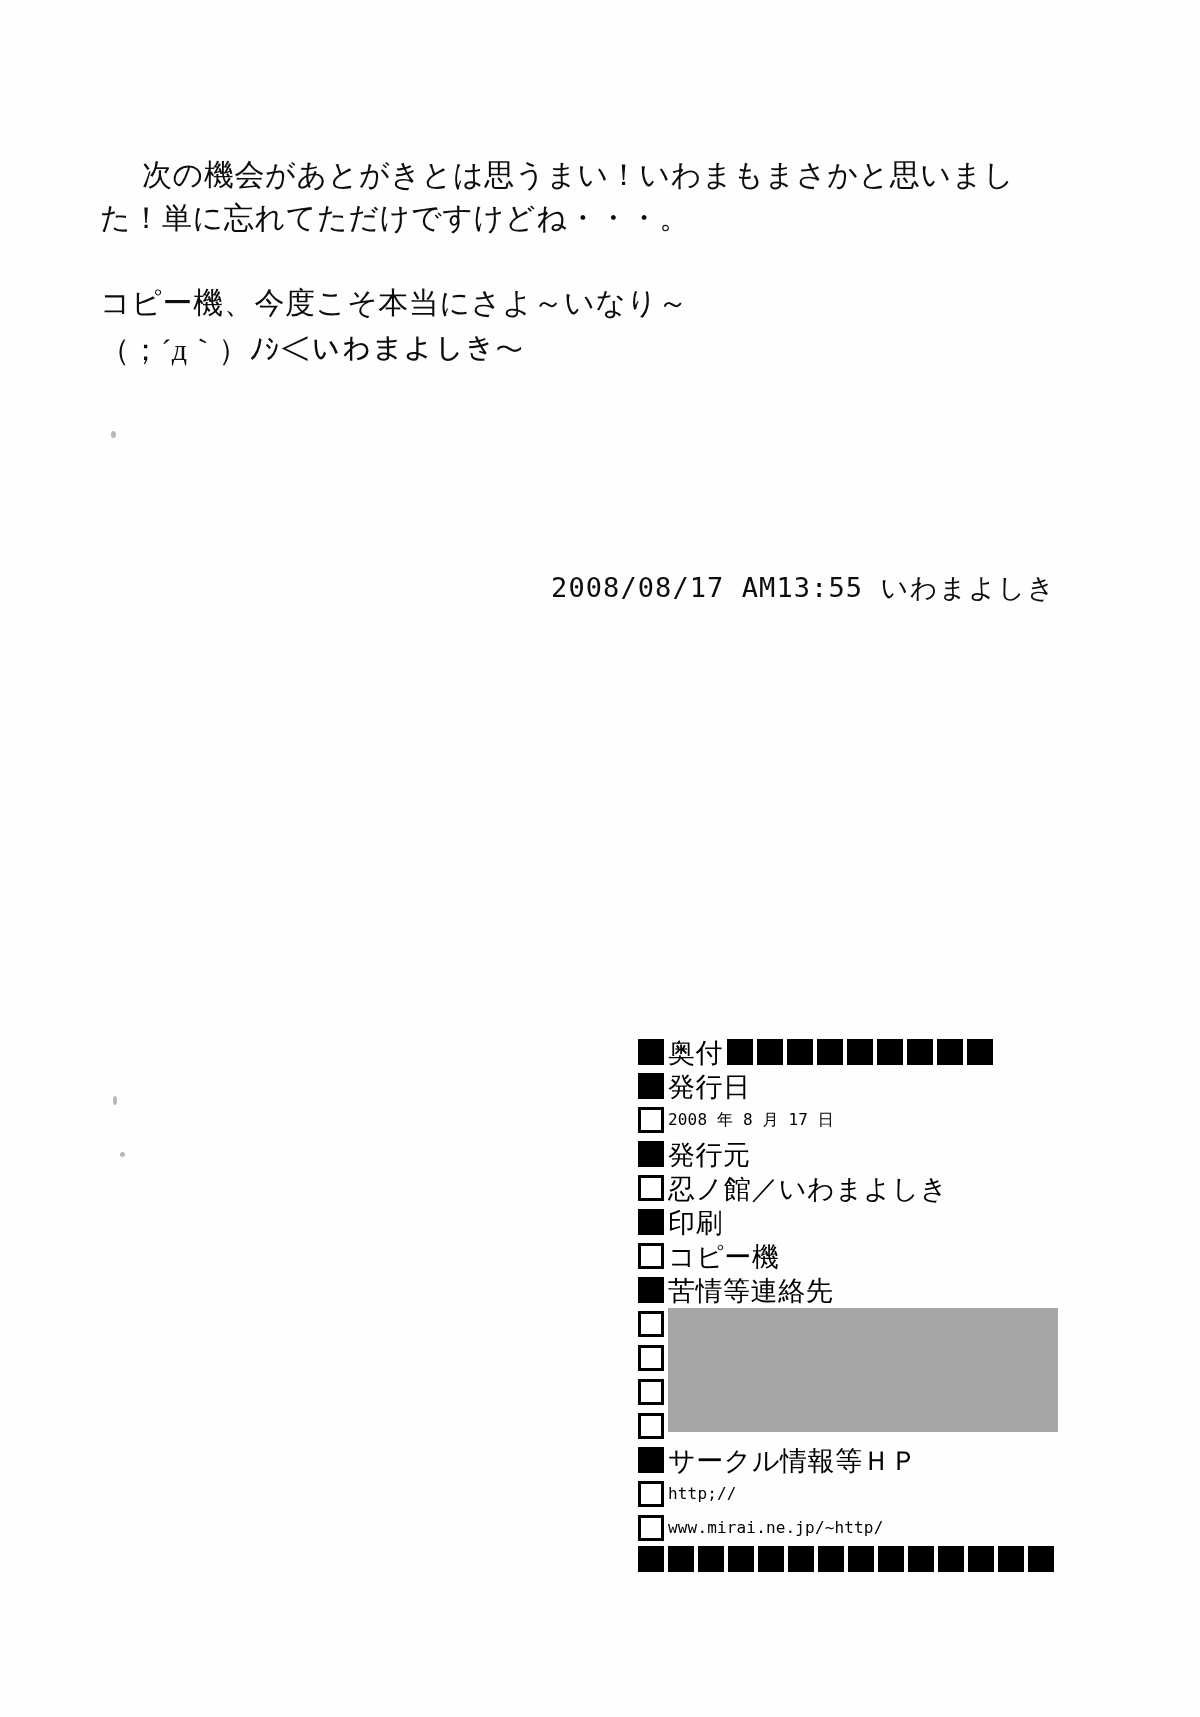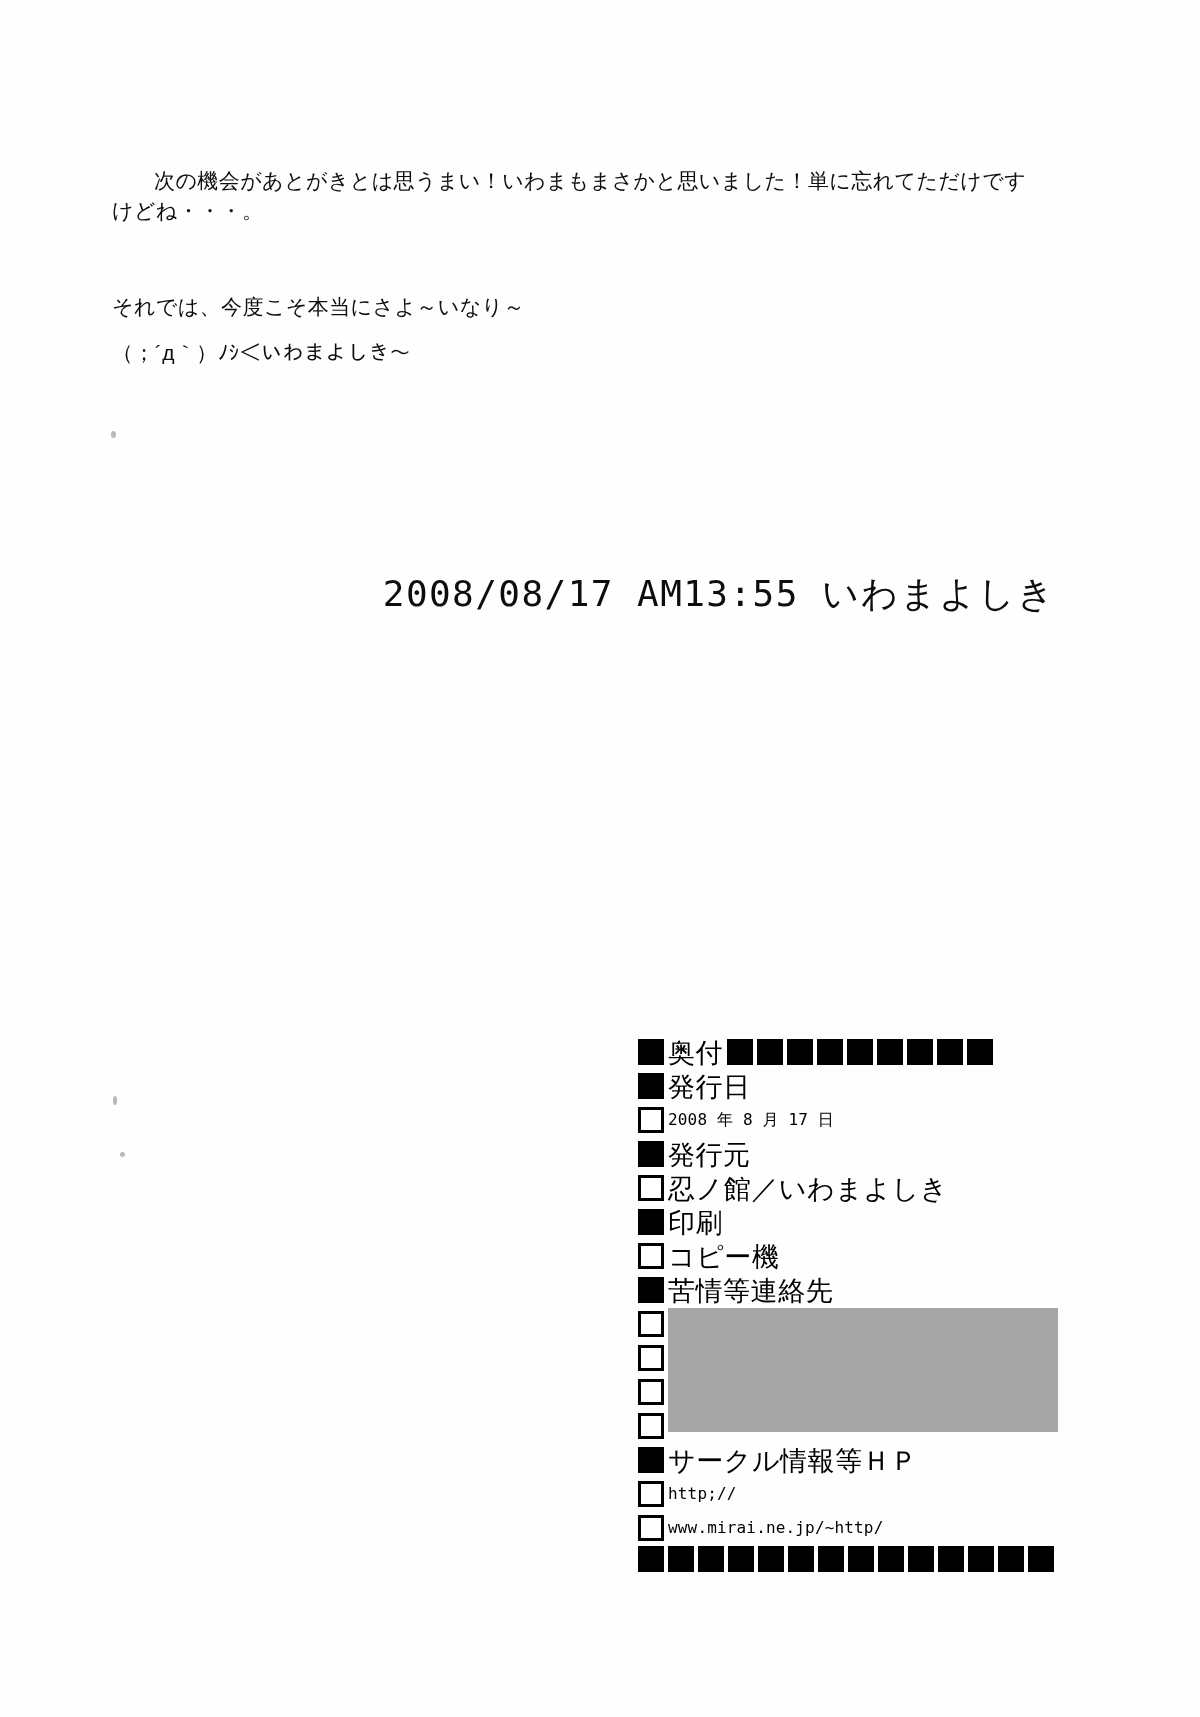--- a/index.html
+++ b/index.html
@@ -18,42 +18,42 @@
   }
 
   
   .afterword {
     position: absolute;
     left: 96px;
     top: 150px;
     width: 960px;
   }
   .afterword p {
-    margin: 16px;
-    font-size: 21px;
+    margin: 4px;
+    font-size: 30px;
     line-height: 1.43;
     letter-spacing: 0.02em;
     color: #0d0d0d;
-    font-family: Liberation Sans, sans-serif;
+    font-family: Liberation Serif, serif;
   }
   .afterword p.indent {
     text-indent: 42px;
   }
   .afterword .gap {
     height: 34px;
   }
 
   .signature {
     position: absolute;
     left: 96px;
     top: 570px;
     width: 960px;
     text-align: right;
     font-family: "DejaVu Sans Mono", monospace;
-    font-size: 36px;
+    font-size: 27px;
     letter-spacing: 0.04em;
     color: #0d0d0d;
   }
   .signature .sig-name {
     font-family: "DejaVu Sans", sans-serif;
     letter-spacing: 0.06em;
   }
 
   
   .speck {
@@ -126,21 +126,21 @@
   .bottom-bar .sq { margin-right: 4px; }
 </style>
 </head>
 <body>
 
 <div class="page">
 
   <div class="afterword">
     <p class="indent">次の機会があとがきとは思うまい！いわまもまさかと思いました！単に忘れてただけですけどね・・・。</p>
     <div class="gap"></div>
-    <p>それでは、今度こそ本当にさよ～いなり～</p>
+    <p>コピー機、今度こそ本当にさよ～いなり～</p>
     <p>（；´д｀）ﾉｼ＜いわまよしき～</p>
   </div>
 
   <div class="signature">
     <span>2008/08/17 AM13:55</span>
     <span class="sig-name">いわまよしき</span>
   </div>
 
   <div class="speck" style="left:111px; top:431px; width:5px; height:7px;"></div>
   <div class="speck" style="left:113px; top:1096px; width:4px; height:9px;"></div>

